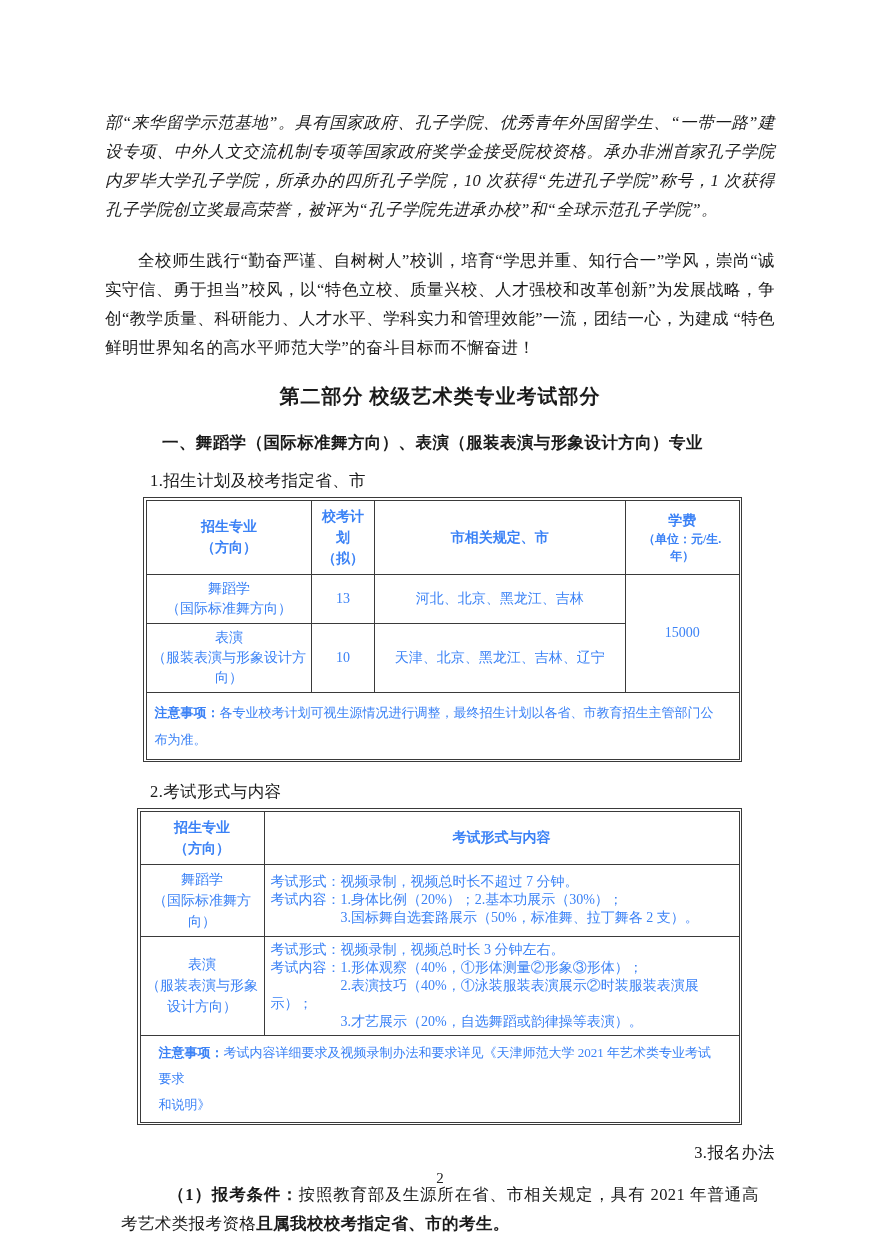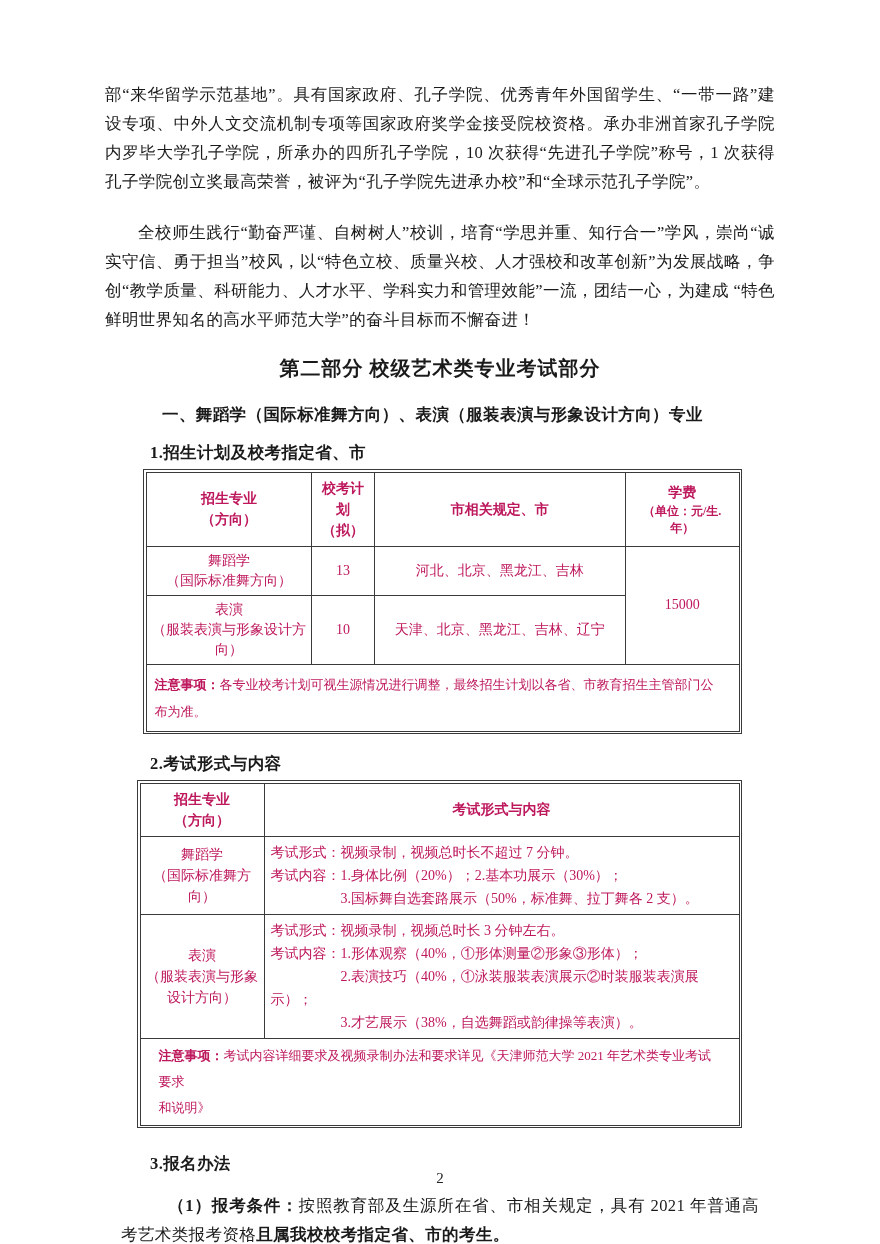--- a/index.html
+++ b/index.html
@@ -6,47 +6,47 @@
   body{
     width:880px;height:1244px;background:#ffffff;color:#1a1a1a;
     font-family:"Liberation Serif","DejaVu Serif",serif;
     position:relative;overflow:hidden;
   }
   .content{margin:0 105px;width:670px;}
   .body-text{
     font-size:16.5px;letter-spacing:.4px;line-height:29px;
     text-align:justify;margin:0;
   }
-  .p1{padding-top:80px;}
+  .p1{padding-top:108px;font-style:italic;}
   .p2{margin-top:22px;text-indent:2em;}
   .part-heading{
     margin:20px 0 0 0;text-align:center;
     font-size:20px;font-weight:bold;letter-spacing:1px;line-height:28px;
   }
   .section-heading{
     margin:21px 0 0 57px;font-size:16.5px;font-weight:bold;line-height:24px;letter-spacing:.4px;
   }
   .sub-heading{
-    margin:14px 0 0 45px;font-size:16.5px;font-weight:bold;line-height:24px;letter-spacing:.4px;
+    margin:14px 0 0 45px;font-size:16.5px;font-weight:normal;line-height:24px;letter-spacing:.4px;
   }
   .sub-heading.mt-lg{margin-top:18px;}
-  .sub-heading.mt-xl{margin-top:24px;}
+  .sub-heading.mt-xl{margin-top:16px;text-align:right;}
   
   .tbl-wrap{border:1px solid #3a3a3a;padding:1.5px;background:#fff;margin-top:4px;}
   .tbl1{margin-left:38px;width:594px;}
   .tbl2{margin-left:32px;width:600px;}
-  table{border-collapse:collapse;width:100%;table-layout:fixed;font-size:14px;color:#be185d;}
+  table{border-collapse:collapse;width:100%;table-layout:fixed;font-size:14px;color:#3b82f6;}
   th,td{border:1px solid #3a3a3a;vertical-align:middle;}
   th{font-weight:bold;padding:5px 3px;line-height:21px;text-align:center;}
   td{padding:4px 4px;line-height:20px;}
   .center{text-align:center;}
   .pre{white-space:pre-line;}
   .fee-unit{display:block;font-weight:bold;font-size:12px;line-height:17px;white-space:pre-line;}
   .tbl2 td.major-cell{text-align:center;line-height:21px;}
-  .tbl2 td.content-cell{padding:4px 6px;line-height:23px;text-align:left;}
+  .tbl2 td.content-cell{padding:4px 6px;line-height:18px;text-align:left;}
   .note-cell{
     text-align:left;font-size:13px;line-height:27px;padding:6px 8px;white-space:pre-line;
   }
   .tbl2 .note-cell{line-height:26px;padding:4px 18px;}
   .b{font-weight:bold;}
   .item{
     font-size:16.5px;letter-spacing:.4px;line-height:28.8px;
     text-align:justify;margin:16px;text-indent:47px;
   }
   .items{margin-top:6px;}
@@ -132,21 +132,21 @@
 考试内容：1.身体比例（20%）；2.基本功展示（30%）；
 　　　　　3.国标舞自选套路展示（50%，标准舞、拉丁舞各 2 支）。</td>
         </tr>
         <tr>
           <td class="pre major-cell">表演
 （服装表演与形象
 设计方向）</td>
           <td class="pre content-cell">考试形式：视频录制，视频总时长 3 分钟左右。
 考试内容：1.形体观察（40%，①形体测量②形象③形体）；
 　　　　　2.表演技巧（40%，①泳装服装表演展示②时装服装表演展示）；
-　　　　　3.才艺展示（38%，自选舞蹈或韵律操等表演）。</td>
+　　　　　3.才艺展示（20%，自选舞蹈或韵律操等表演）。</td>
         </tr>
         <tr>
           <td class="note-cell" colspan="2"><span class="b">注意事项：</span><span>考试内容详细要求及视频录制办法和要求详见《天津师范大学 2021 年艺术类专业考试要求
 和说明》</span></td>
         </tr>
       </tbody>
     </table>
   </div>
 
   <h3 class="sub-heading mt-xl">3.报名办法</h3>

